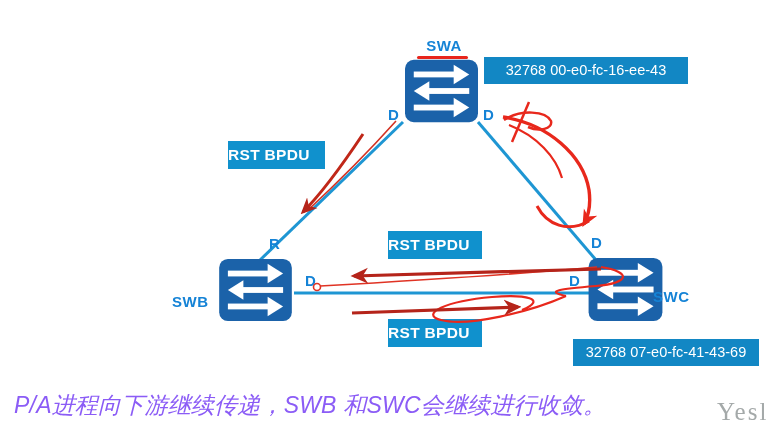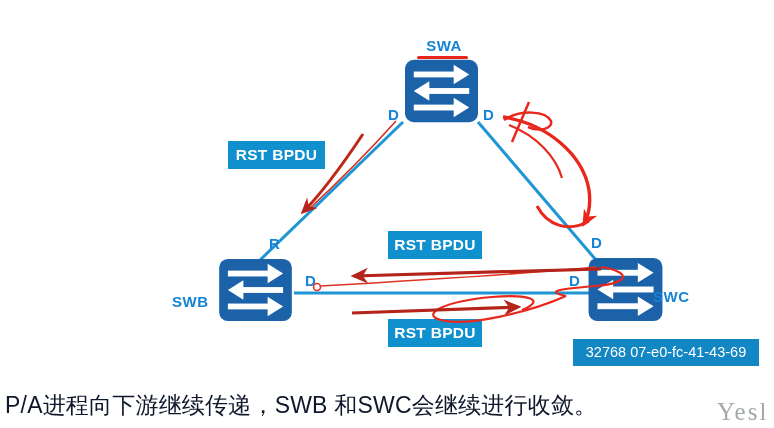--- a/index.html
+++ b/index.html
@@ -17,29 +17,29 @@
   }
   .port{
     position:absolute;z-index:2;color:#1583d6;font-size:15px;font-weight:700;
   }
   .blabel{
     position:absolute;z-index:2;background:#1287c4;color:#ffffff;
     font-size:14.5px;line-height:27px;text-align:center;white-space:nowrap;
   }
   .bpdu{
     position:absolute;z-index:2;background:#1091cd;color:#ffffff;
-    font-size:15.5px;font-weight:600;line-height:28px;text-align:center;
+    font-size:15.5px;font-weight:600;line-height:28px;
     letter-spacing:.3px;
   }
   .underline{
     position:absolute;z-index:2;background:#e8251c;height:3px;border-radius:2px;
   }
   .caption{
-    position:absolute;z-index:2;left:5px;top:390px;width:740px;
-    color:#0f172a;font-size:23px;letter-spacing:.2px;
+    position:absolute;z-index:2;left:14px;top:390px;width:740px;
+    color:#8b5cf6;font-size:23px;letter-spacing:.2px;font-style:italic;
   }
   .watermark{
     position:absolute;z-index:2;left:699px;top:398px;
     color:#a4a9a9;font-size:25px;font-family:"Liberation Serif",serif;
     letter-spacing:2px;
     margin-left:18px;
   }
 </style>
 </head>
 <body>
@@ -58,20 +58,21 @@
     <svg width="73" height="64" viewBox="0 0 75 64">
       <rect x="0" y="0" width="75" height="64" rx="9" fill="#1b62a9"></rect>
       <rect x="9" y="12" width="42" height="6" fill="#fff"></rect>
         <polygon points="50,5 66,15 50,25" fill="#fff"></polygon>
       <rect x="24" y="29" width="42" height="6" fill="#fff"></rect>
         <polygon points="25,22 9,32 25,42" fill="#fff"></polygon>
       <rect x="9" y="46" width="42" height="6" fill="#fff"></rect>
         <polygon points="50,39 66,49 50,59" fill="#fff"></polygon>
     </svg>
   </div>
+  <div class="blabel" style="left:484px;top:57px;width:204px;">32768 00-e0-fc-16-ee-43</div>
   <div class="port" style="left:388px;top:106px;">D</div>
   <div class="port" style="left:483px;top:106px;">D</div>
 
   <div class="bpdu" style="left:228px;top:141px;width:97px;">RST BPDU</div>
 
   <div class="port" style="left:269px;top:235px;">R</div>
   <div class="sw-icon" style="left:218px;top:259px;">
     <svg width="75" height="62" viewBox="0 0 75 64">
       <rect x="0" y="0" width="75" height="64" rx="9" fill="#1b62a9"></rect>
       <rect x="9" y="12" width="42" height="6" fill="#fff"></rect>

